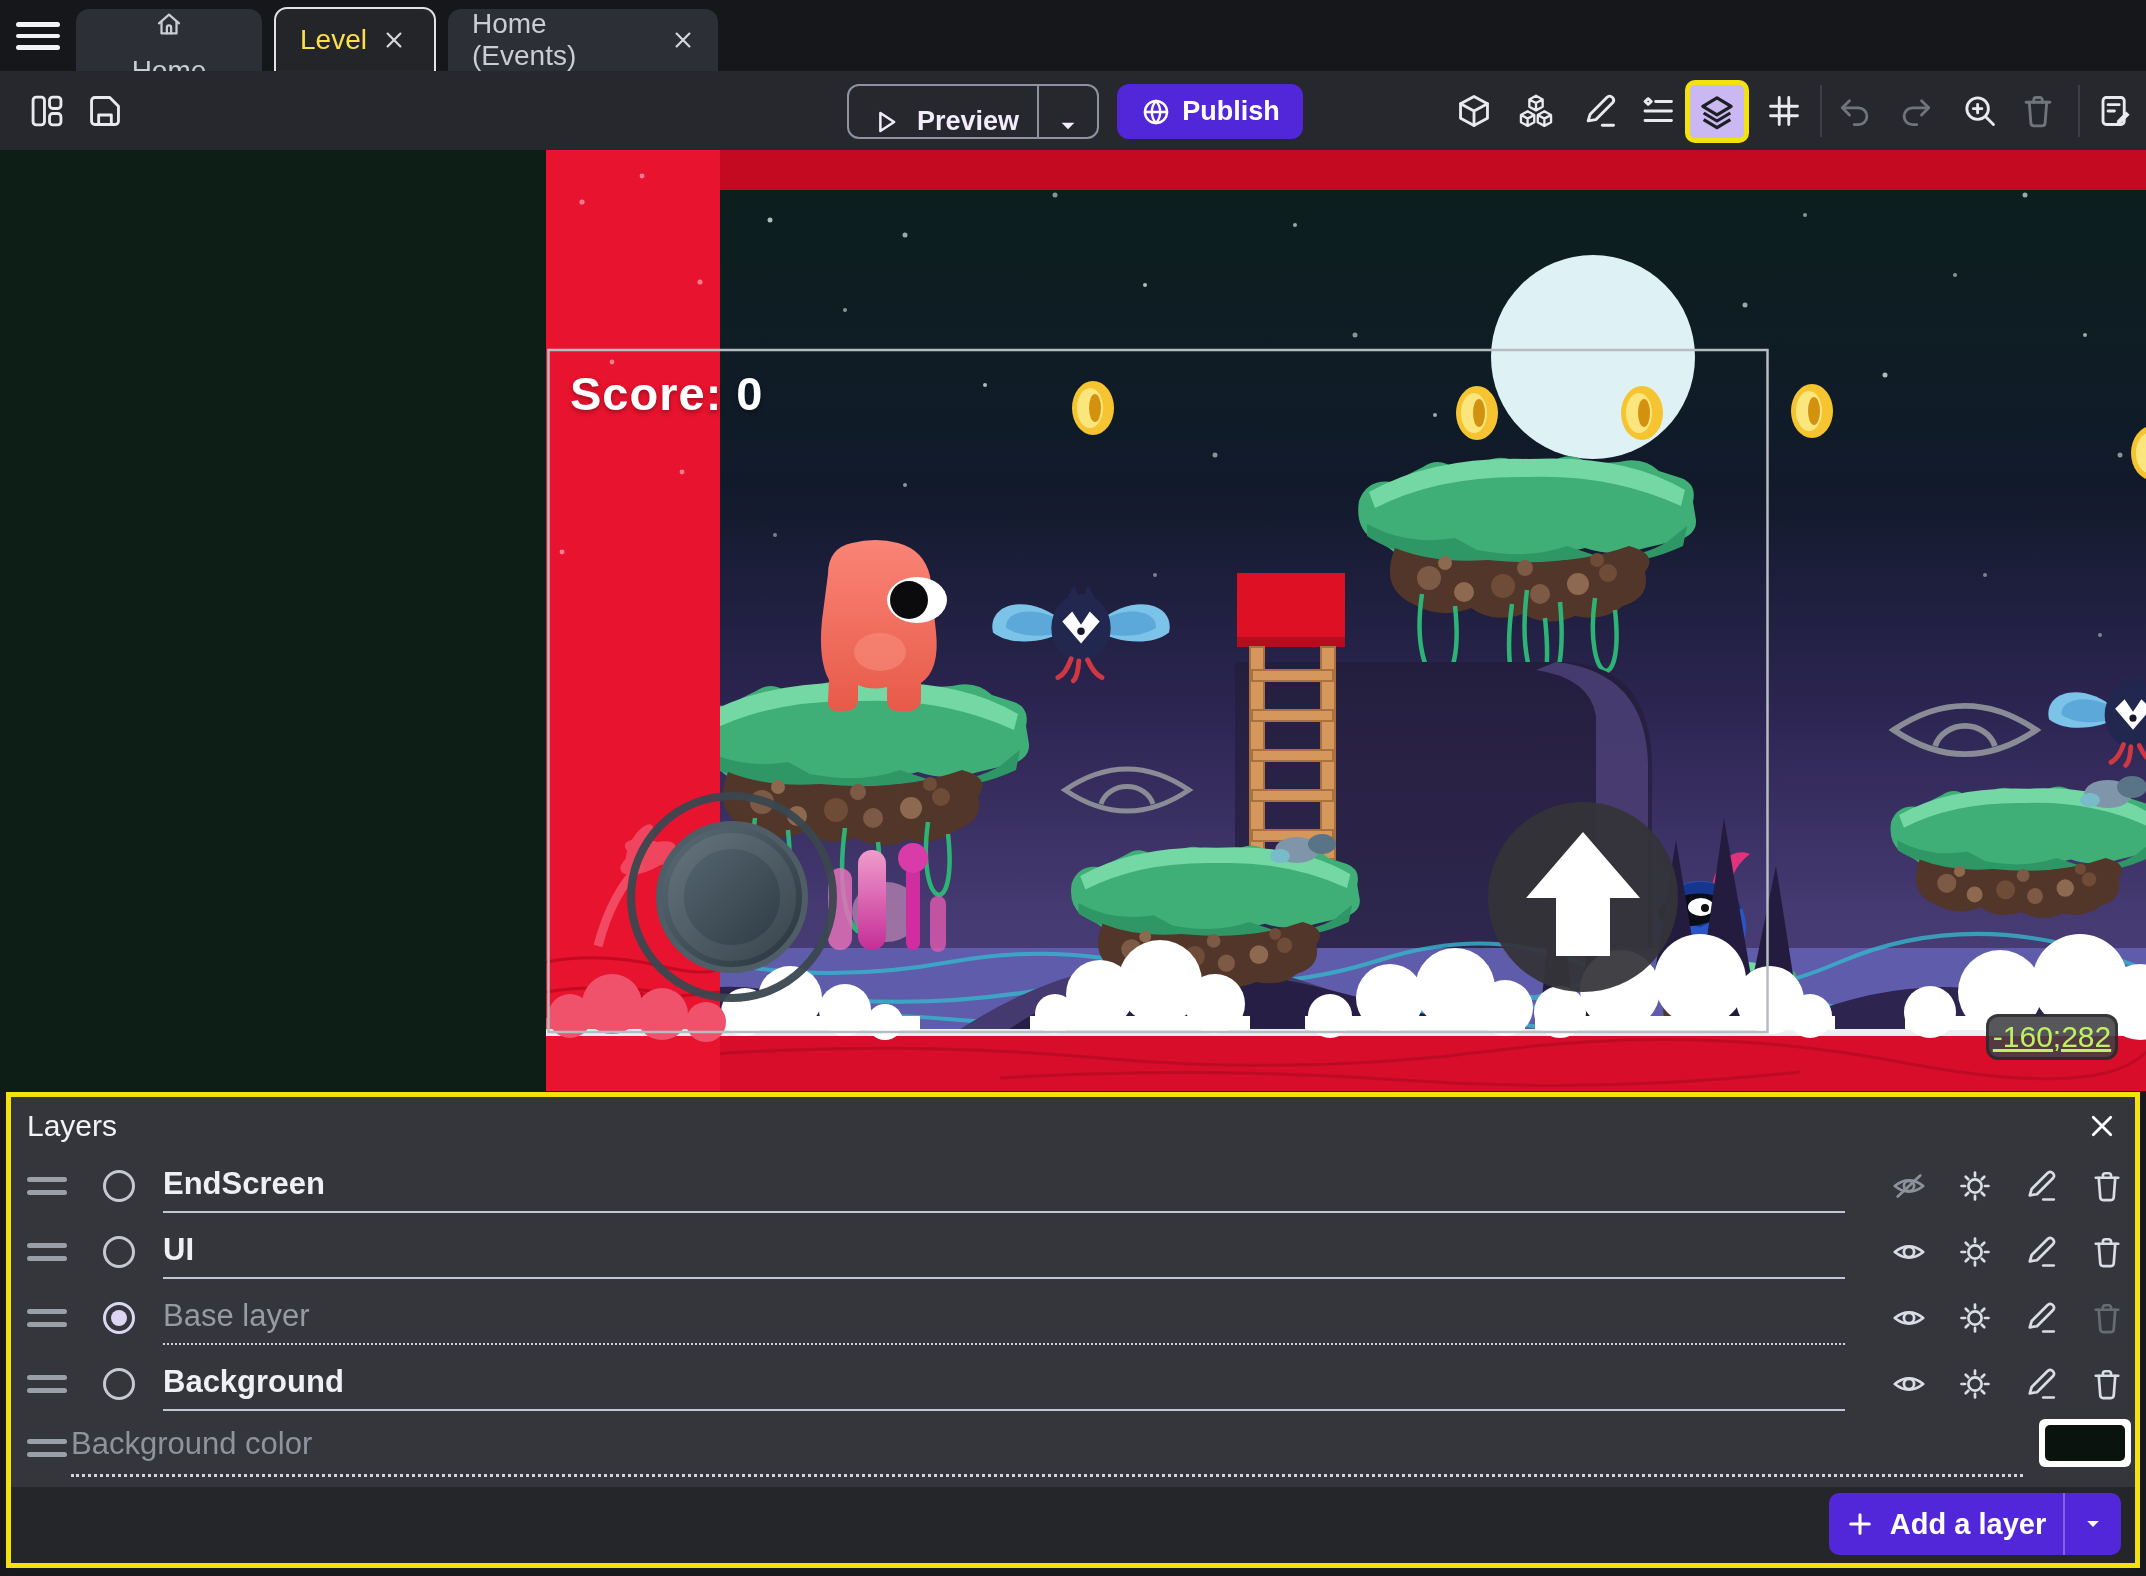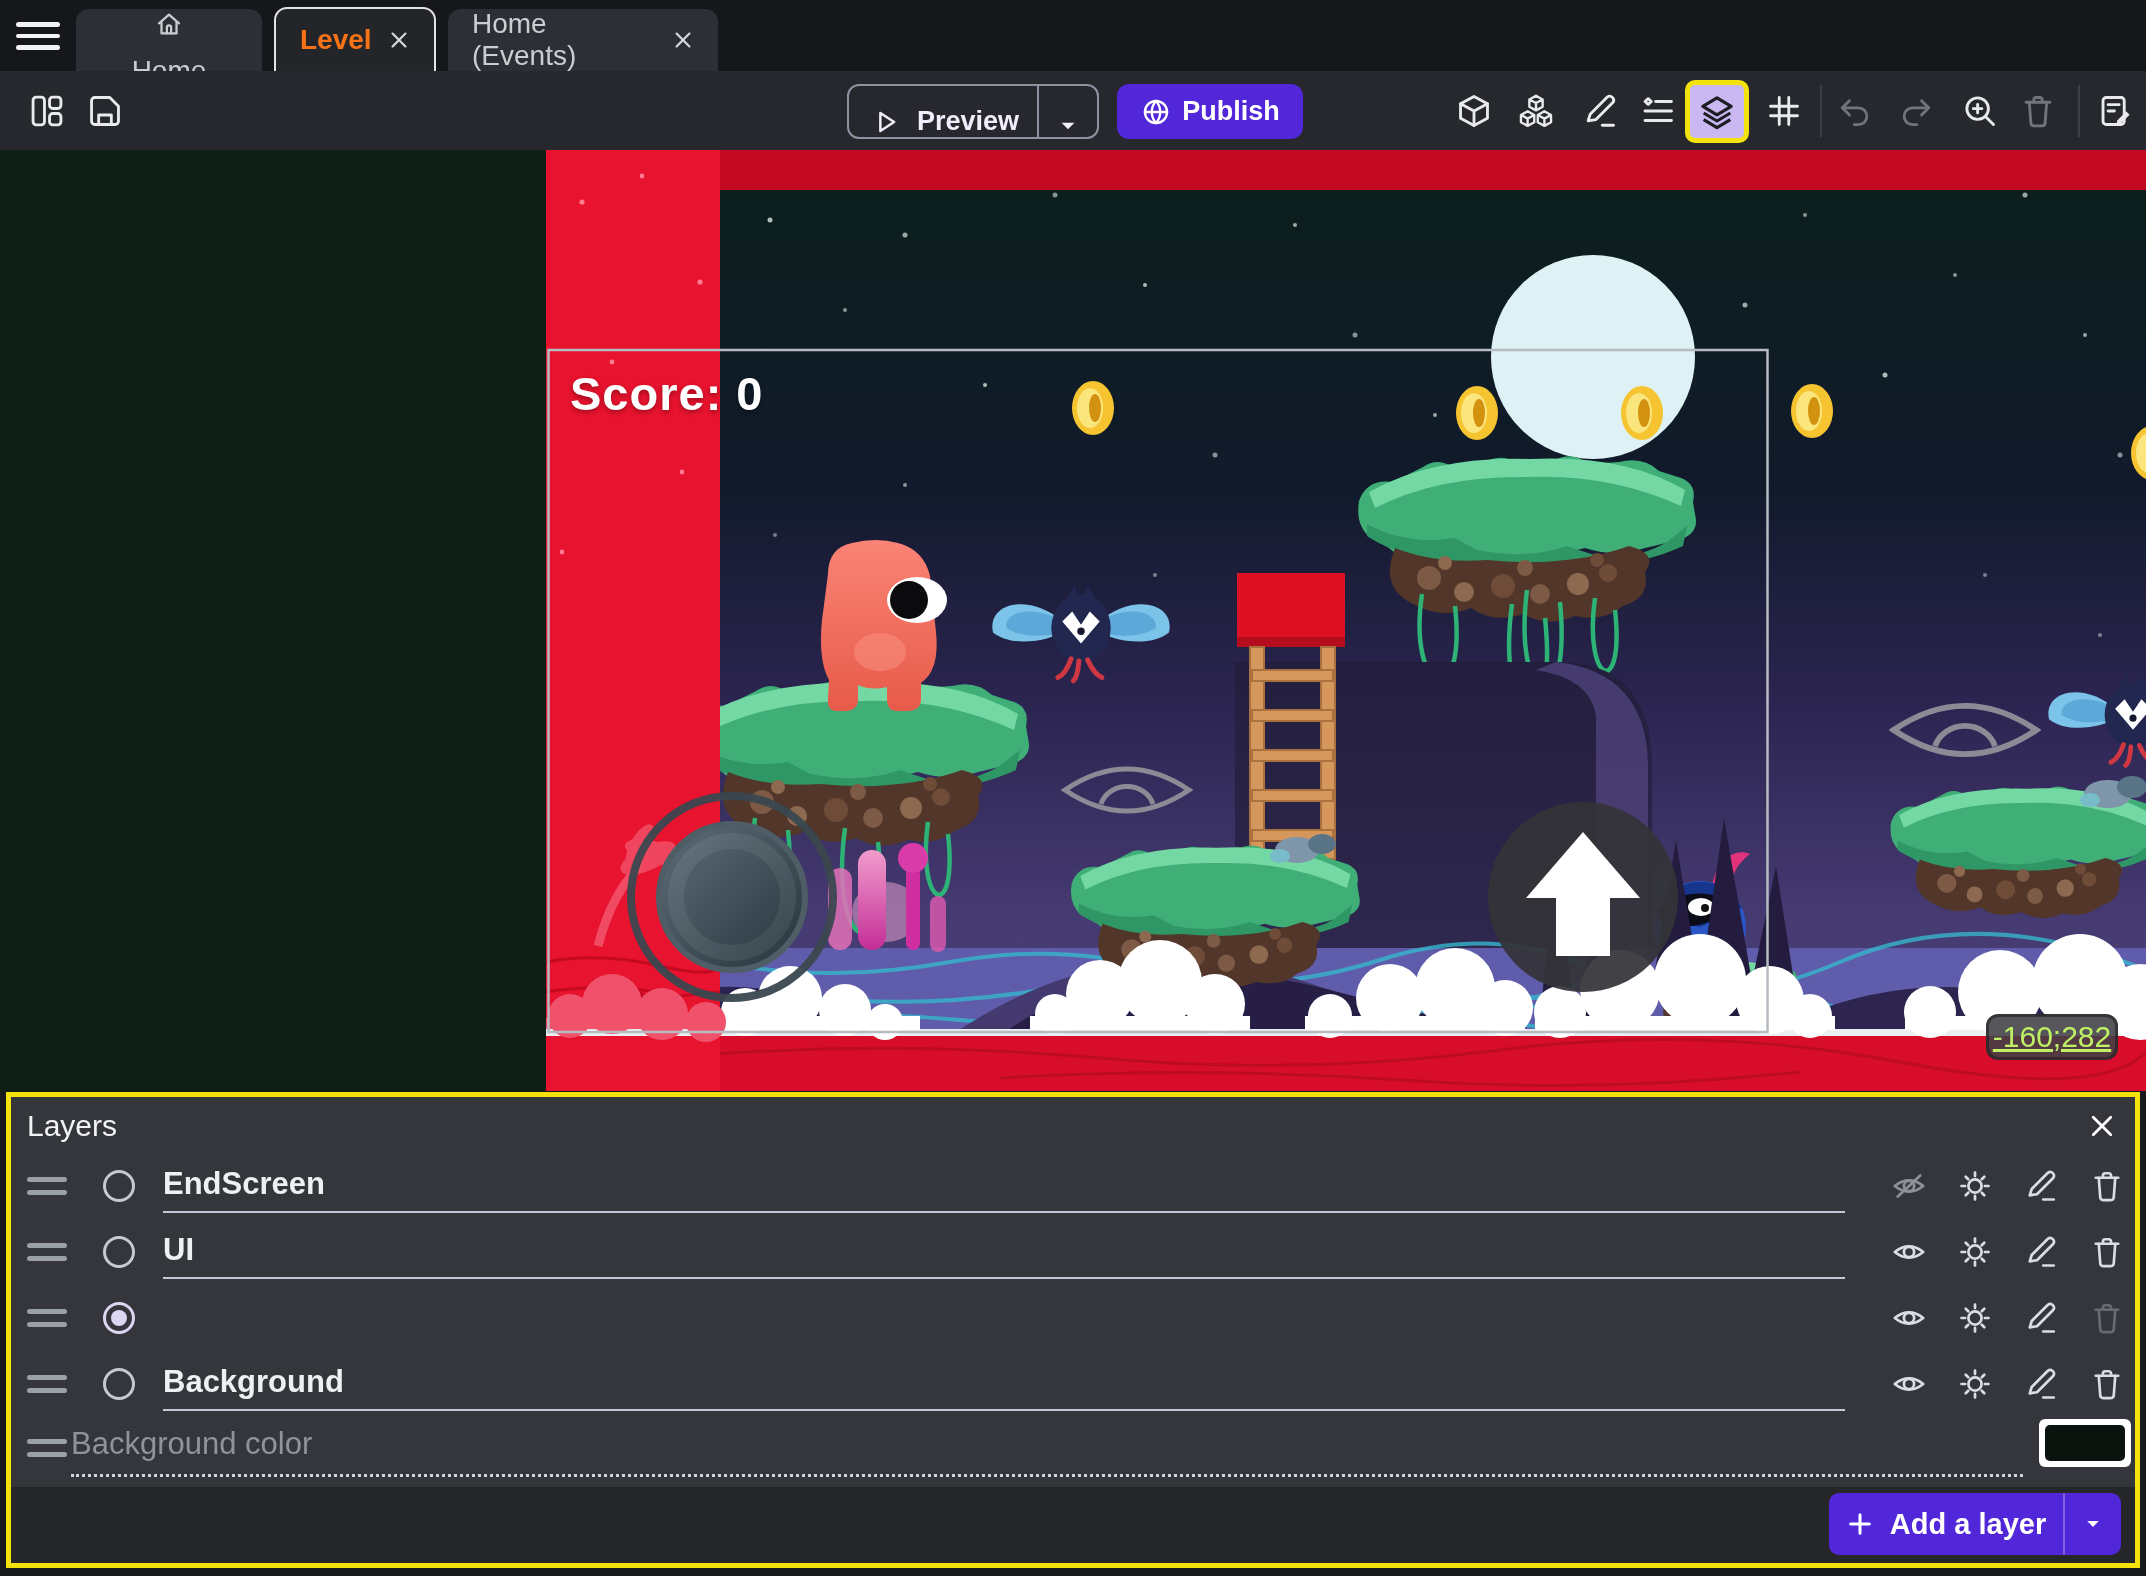--- a/index.html
+++ b/index.html
@@ -7,21 +7,21 @@
           font-family:"Liberation Sans", sans-serif;color:#e9eaee;}
   svg{display:block}
   .ic{stroke:currentColor;fill:none;stroke-width:1.8;stroke-linecap:round;stroke-linejoin:round;}
 
   
   .tabbar{position:absolute;left:0;top:0;right:0;height:71px;background:#16171b;}
   .hamburger{position:absolute;left:16px;top:22px;width:44px;height:30px;cursor:pointer;}
   .hamburger span{display:block;height:4.5px;background:#f2f3f5;border-radius:3px;margin-bottom:7px;}
   .tab{position:absolute;top:9px;bottom:0;background:#2c2f35;border-radius:13px 13px 0 0;
        display:flex;align-items:center;gap:16px;color:#cbcdd1;font-size:28px;box-sizing:border-box;padding:0 24px;}
-  .tab.active{background:#232529;border:2px solid #e2e3e6;border-bottom:none;color:#f97316;font-weight:bold;top:7px;align-items:center;}
+  .tab.active{background:#232529;border:2px solid #e2e3e6;border-bottom:none;color:#fde047;font-weight:normal;top:7px;align-items:center;}
   .tabx{width:22px;height:22px;color:#d6d8db;}
 
   
   .toolbar{position:absolute;left:0;top:71px;right:0;height:79px;background:#26282d;}
   .tbtn{position:absolute;top:19px;width:42px;height:42px;display:flex;align-items:center;justify-content:center;color:#e9eaee;}
   .tbtn svg{width:38px;height:38px;}
   .tbtn.dim{color:#70747c;}
   .vsep{position:absolute;top:14px;width:2px;height:52px;background:#3d4047;}
   .preview{position:absolute;left:847px;top:13px;width:252px;height:55px;border:2px solid #8d93a0;
            border-radius:12px;display:flex;align-items:flex-end;box-sizing:border-box;background:transparent;}
@@ -596,20 +596,21 @@
           </div>
       </div>
     </div>
 
     <div class="lrow" style="top:188px;">
       <div class="handle">
           <span></span>
           <span></span>
         </div>
       <div class="radio sel"></div>
+      <div class="lname muted">Base layer</div>
       <div class="ricons">
         <div class="rb">
             <svg class="ic" viewBox="0 0 24 24">
               <path d="M2.5 12 Q12 4.5 21.5 12 Q12 19.5 2.5 12 Z"></path>
               <circle cx="12" cy="12" r="3.4"></circle>
             </svg>
           </div>
         <div class="rb">
             <svg class="ic" viewBox="0 0 24 24">
               <circle cx="12" cy="12" r="4.4"></circle>

